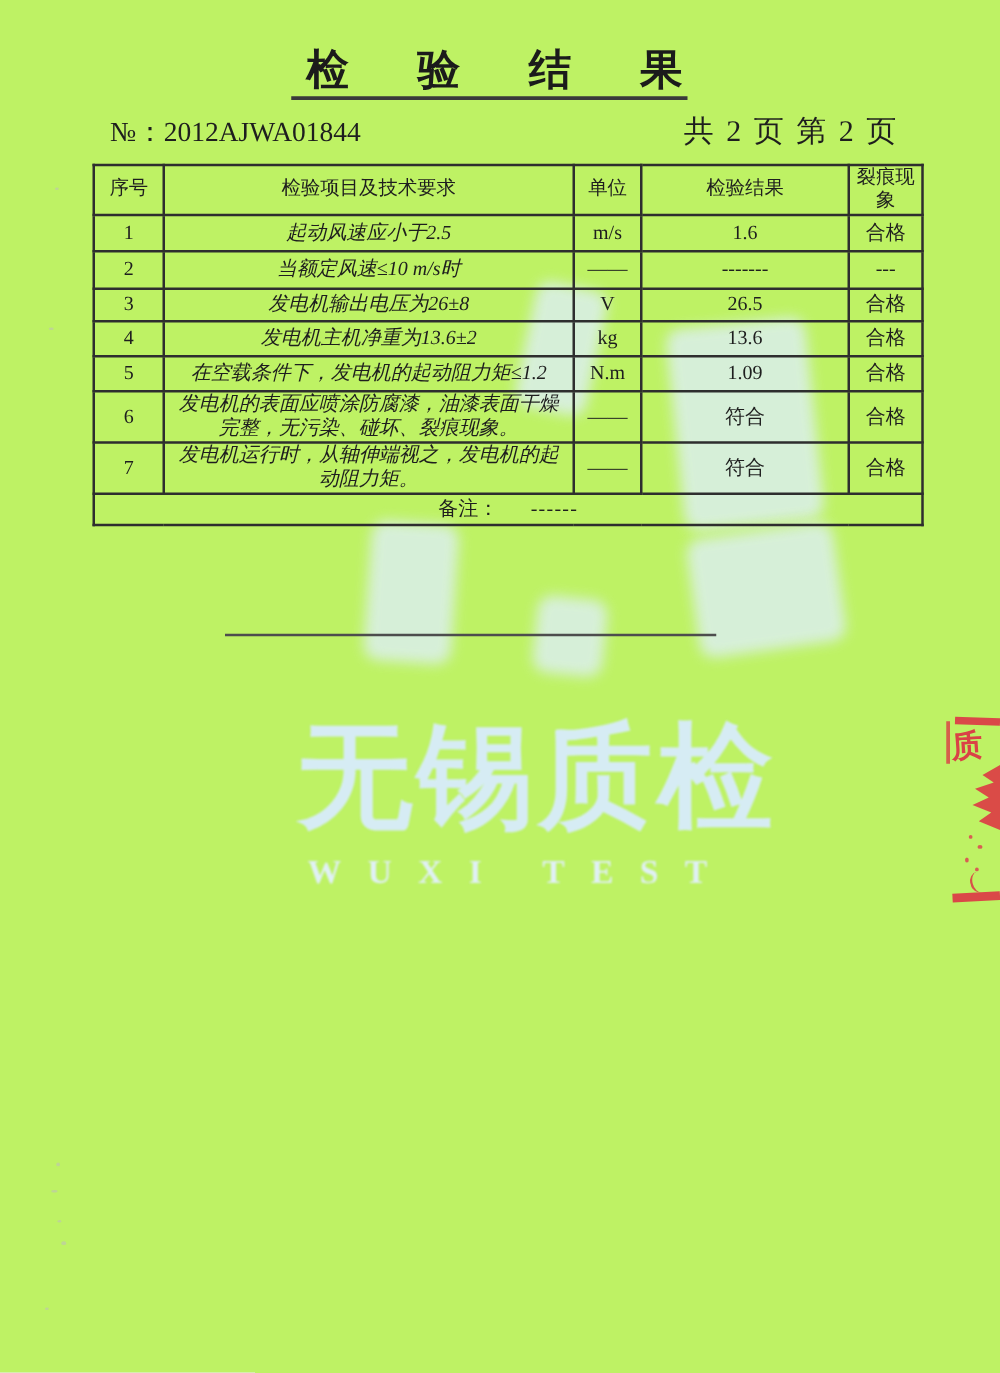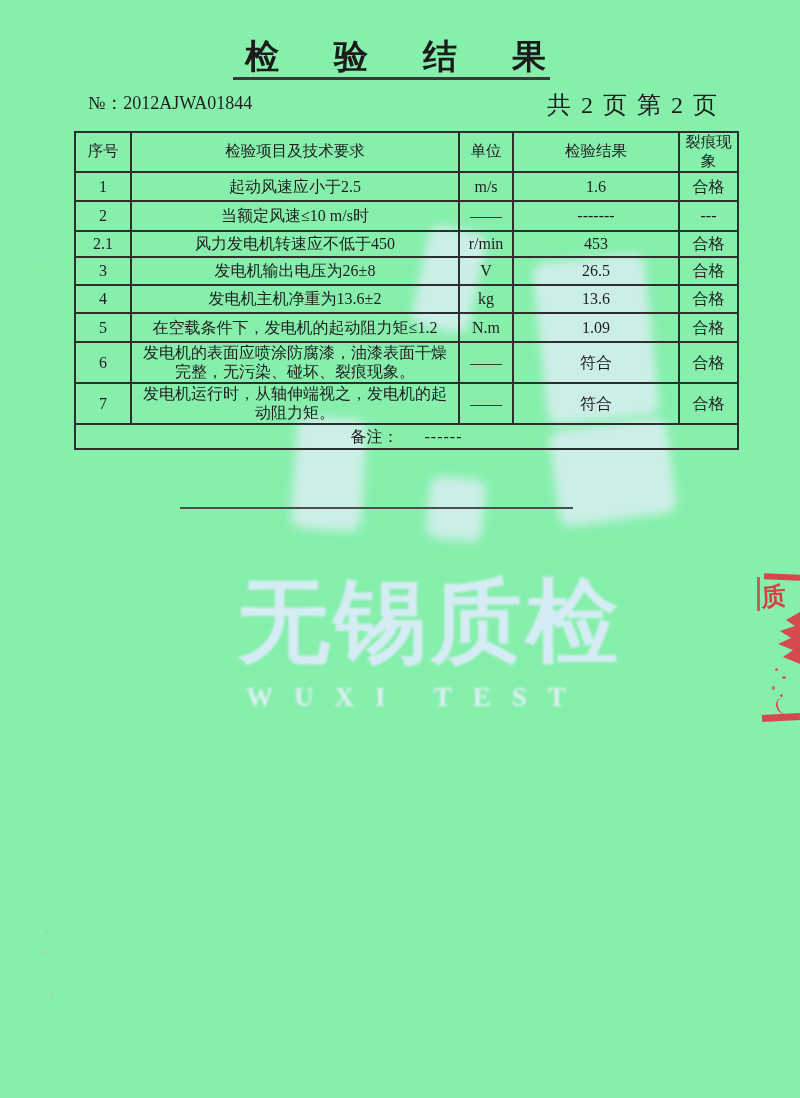--- a/index.html
+++ b/index.html
@@ -1,18 +1,18 @@
 <!DOCTYPE html>
 <html><head>
 <meta charset="utf-8">
 <style>
   html,body{margin:0;padding:0;background:#e9e9e9;}
   .page{
     position:relative;width:800px;height:1098px;margin:0 auto;
-    background:#86efac;overflow:hidden;
+    background:#bef264;overflow:hidden;
     font-family:"Liberation Serif","DejaVu Serif",serif;
     color:#1e1e1e;
   }
   
   .wm-layer{position:absolute;inset:0;z-index:0;}
   .wm-shape{position:absolute;background:#ddeff6;filter:blur(5px);opacity:.8;border-radius:12px;}
   .wm-s1{left:420px;top:228px;width:58px;height:102px;transform:rotate(12deg);}
   .wm-s2{left:540px;top:258px;width:112px;height:162px;transform:rotate(-6deg);}
   .wm-s3{left:294px;top:418px;width:70px;height:112px;transform:rotate(4deg);}
   .wm-s4{left:554px;top:424px;width:118px;height:96px;transform:rotate(-8deg);}
@@ -30,35 +30,35 @@
   
   .content{position:absolute;inset:0;z-index:1;}
   .doc-title{
     position:absolute;left:245px;top:40px;
     font-size:34px;font-weight:bold;letter-spacing:55px;
     white-space:nowrap;line-height:1;color:#1b1b1b;
   }
   .title-underline{
     position:absolute;left:233px;top:77px;width:317px;height:3px;background:#3a3a3a;
   }
-  .ref-line{position:absolute;left:88px;top:91px;font-size:18px;white-space:nowrap;}
+  .ref-line{position:absolute;left:88px;top:91px;font-size:22px;white-space:nowrap;}
   .page-info{position:absolute;left:547px;top:89px;font-size:24px;letter-spacing:2px;white-space:nowrap;}
   
   table.results{
     position:absolute;left:74px;top:131px;width:663px;
     border-collapse:collapse;table-layout:fixed;background:transparent;border-radius:14px;
   }
   table.results th,table.results td{
     border:2px solid #2e2e2e;font-weight:normal;font-size:16px;
     padding:0 4px;text-align:center;vertical-align:middle;background:transparent;
     line-height:1.22;overflow:hidden;
   }
   table.results thead tr{height:33px;}
   table.results th{font-size:15.5px;}
-  td.c-item{text-align:left;padding:2px 7px;}
+  td.c-item{text-align:left;padding:2px 7px;font-style:italic;}
   tbody[data-name="results-table-body"] tr:nth-child(1){height:29px;}
   tbody[data-name="results-table-body"] tr:nth-child(2){height:30px;}
   tbody[data-name="results-table-body"] tr:nth-child(3){height:26px;}
   tbody[data-name="results-table-body"] tr:nth-child(4){height:28px;}
   tbody[data-name="results-table-body"] tr:nth-child(5){height:28px;}
   tbody[data-name="results-table-body"] tr:nth-child(6){height:29px;}
   tbody[data-name="results-table-body"] tr:nth-child(7){height:32px;}
   tbody[data-name="results-table-body"] tr:nth-child(8){height:33px;}
   tbody[data-name="results-table-body"] tr:nth-child(9){height:39px;}
   tr.remark-row{height:25px;}
@@ -136,27 +136,20 @@
     <td class="c-eval" data-name="cell-eval">合格</td>
   </tr>
           <tr data-name="table-row">
     <td class="c-no" data-name="cell-no">2</td>
     <td class="c-item" data-name="cell-item">当额定风速≤10 m/s时</td>
     <td class="c-unit" data-name="cell-unit">——</td>
     <td class="c-result" data-name="cell-result">-------</td>
     <td class="c-eval" data-name="cell-eval">---</td>
   </tr>
           <tr data-name="table-row">
-    <td class="c-no" data-name="cell-no">2.1</td>
-    <td class="c-item" data-name="cell-item">风力发电机转速应不低于450</td>
-    <td class="c-unit" data-name="cell-unit">r/min</td>
-    <td class="c-result" data-name="cell-result">453</td>
-    <td class="c-eval" data-name="cell-eval">合格</td>
-  </tr>
-          <tr data-name="table-row">
     <td class="c-no" data-name="cell-no">3</td>
     <td class="c-item" data-name="cell-item">发电机输出电压为26±8</td>
     <td class="c-unit" data-name="cell-unit">V</td>
     <td class="c-result" data-name="cell-result">26.5</td>
     <td class="c-eval" data-name="cell-eval">合格</td>
   </tr>
           <tr data-name="table-row">
     <td class="c-no" data-name="cell-no">4</td>
     <td class="c-item" data-name="cell-item">发电机主机净重为13.6±2</td>
     <td class="c-unit" data-name="cell-unit">kg</td>

